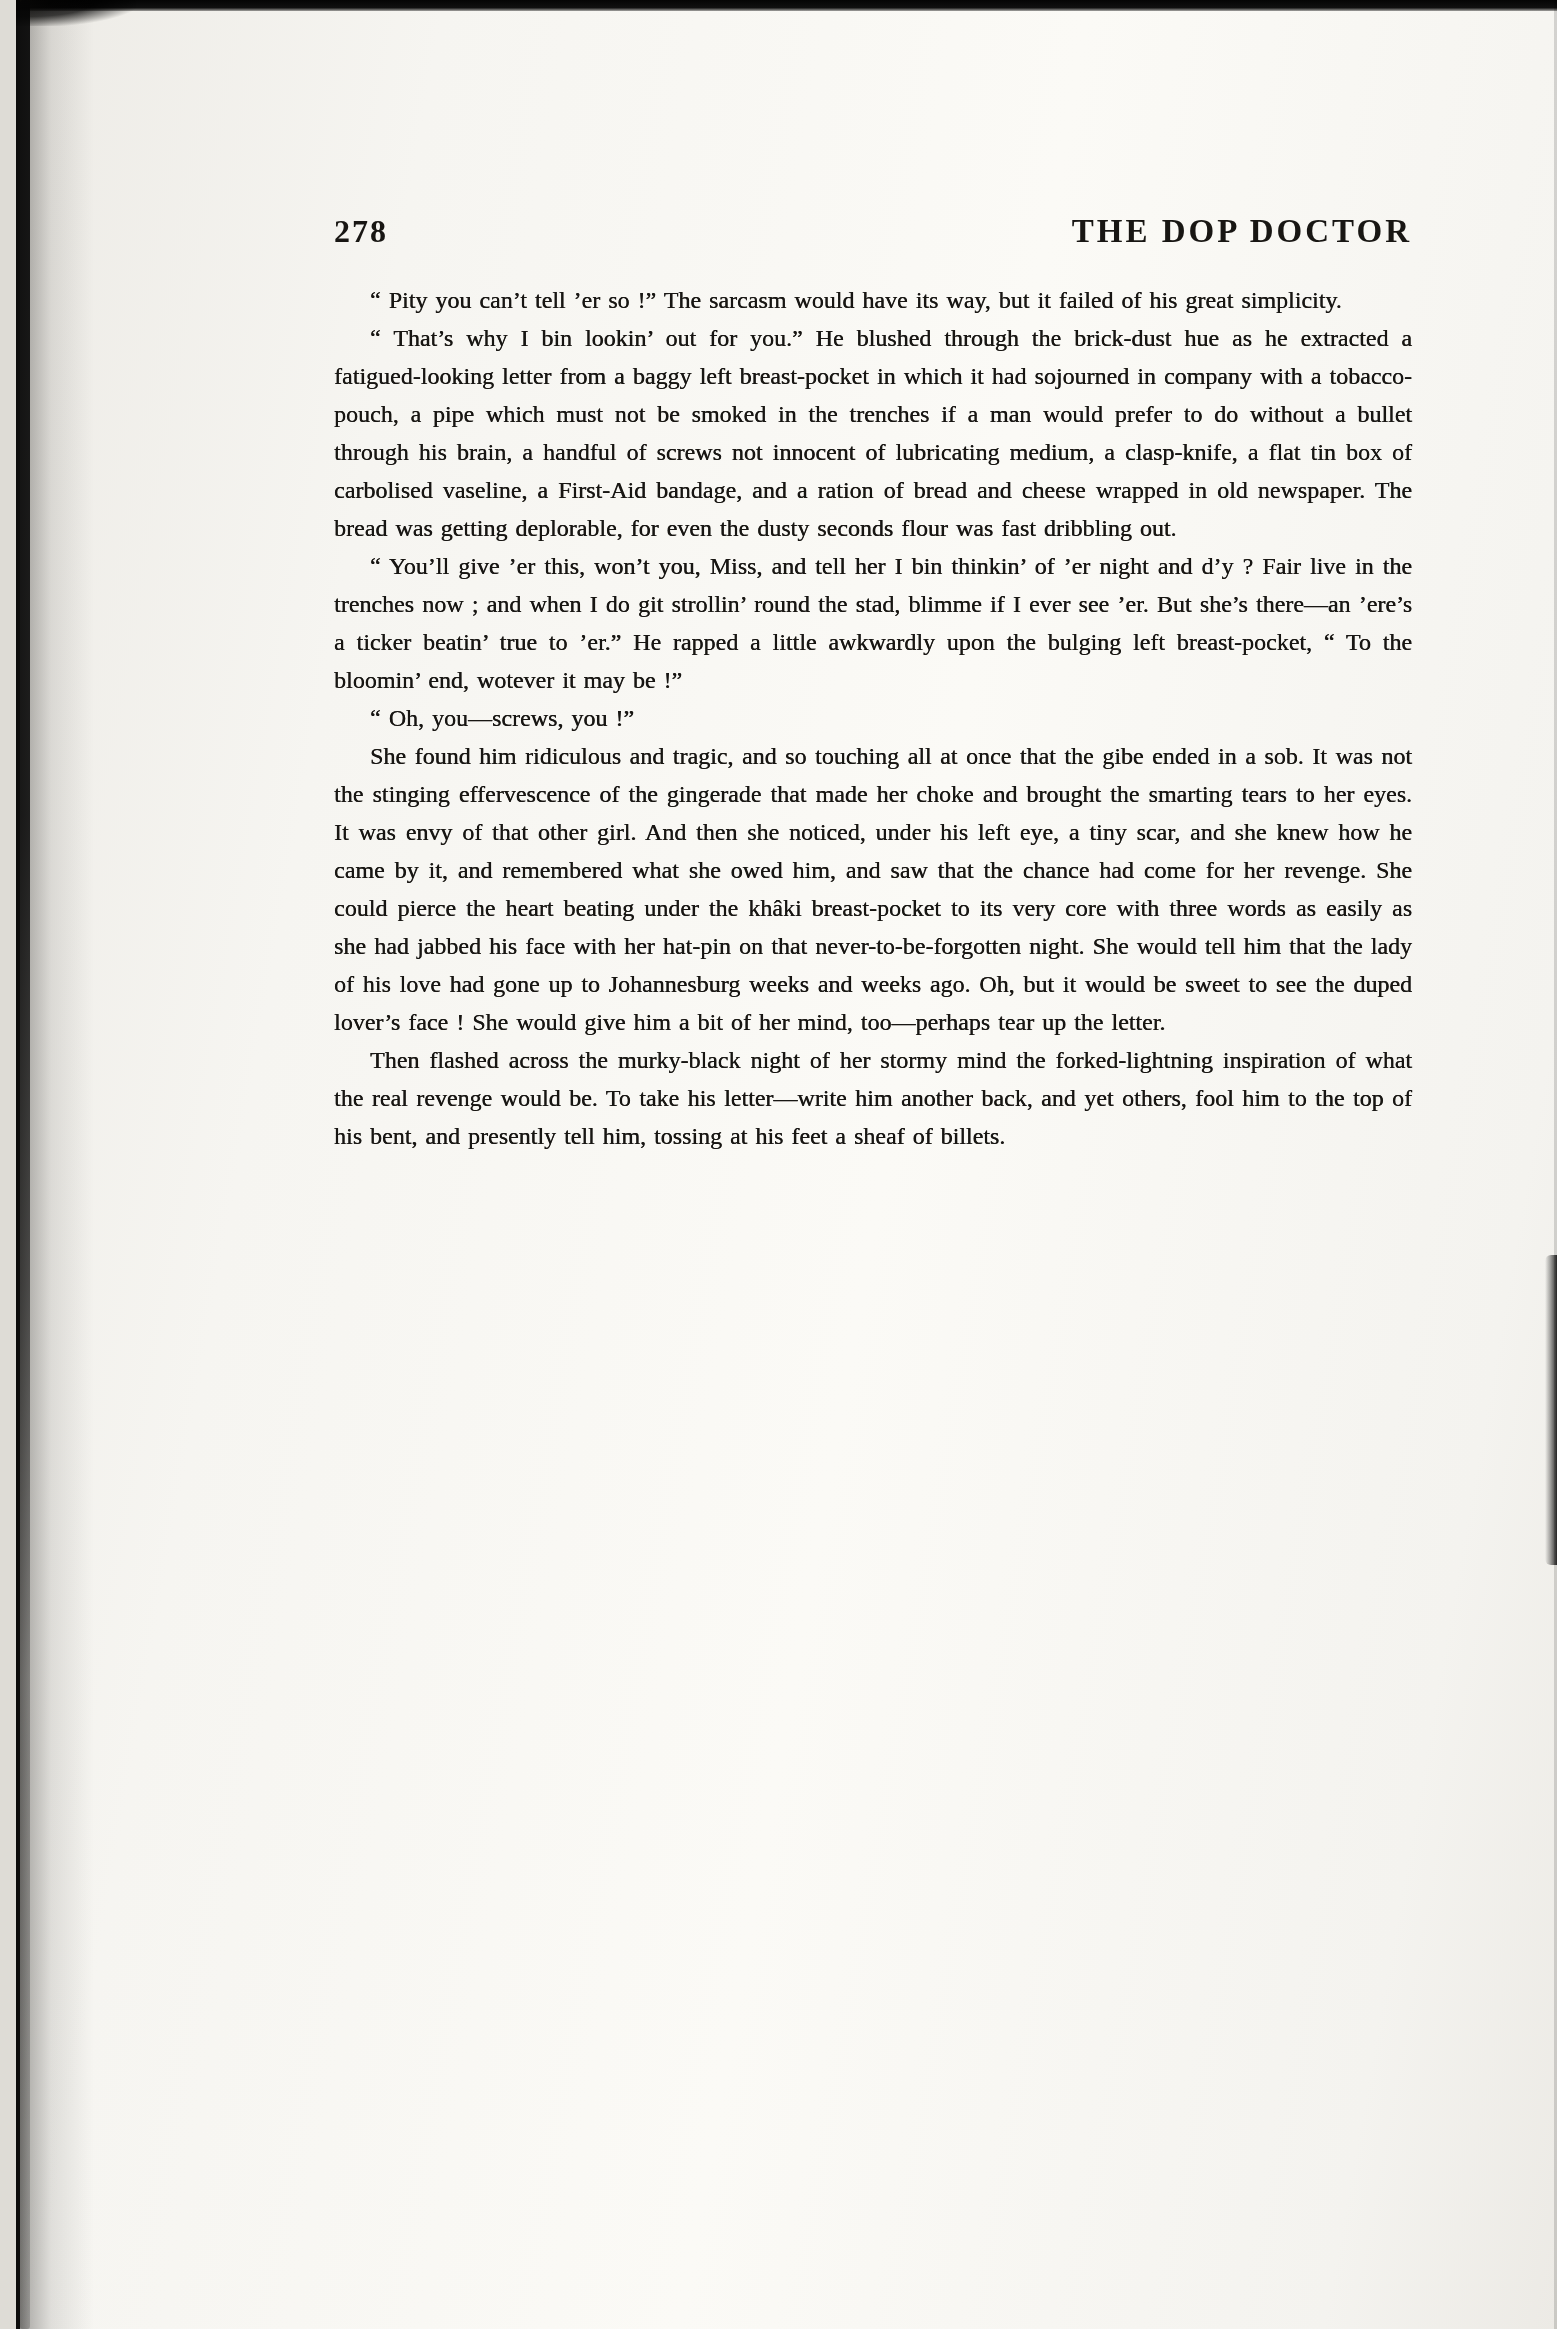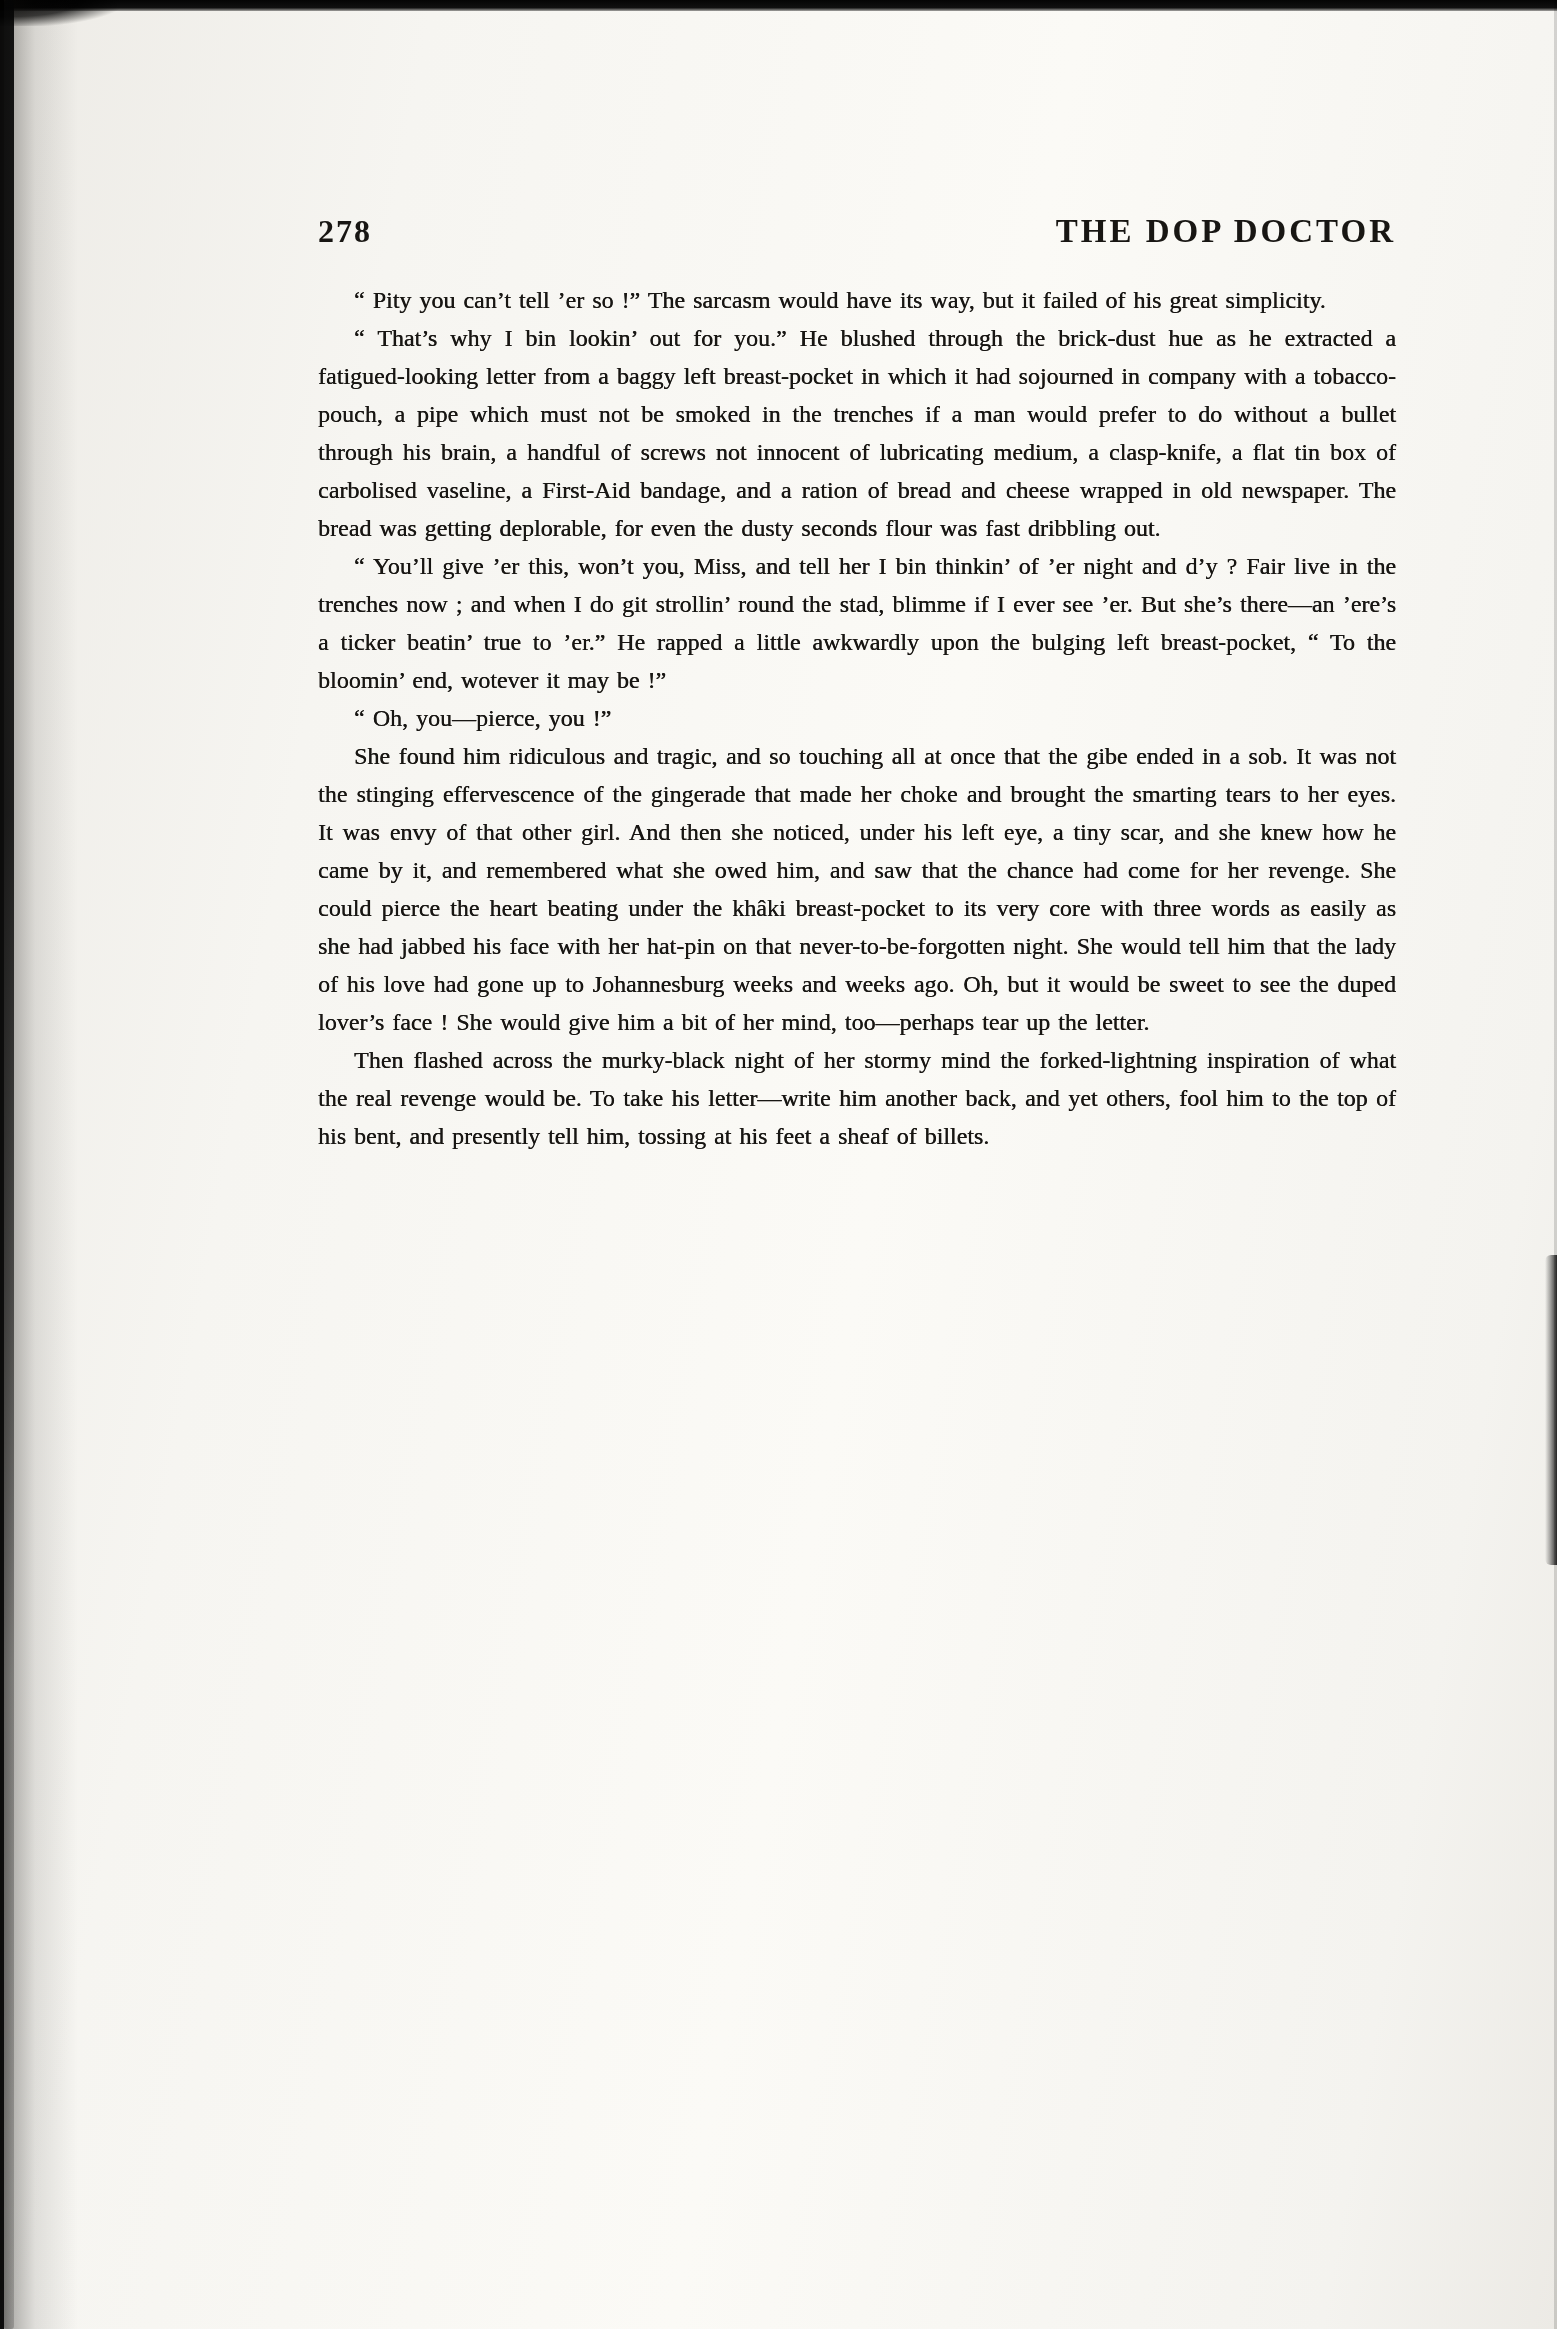--- a/index.html
+++ b/index.html
@@ -11,20 +11,21 @@
     height: 2329px;
     position: relative;
     overflow: hidden;
     background: #dedcd6;
     font-family: "Liberation Serif", serif;
   }
   .page {
     position: absolute;
     inset: 0;
     background: linear-gradient(100deg, #edebe6 0%, #f6f5f1 22%, #fbfaf6 55%, #f4f3ef 88%, #eceae5 100%);
+    margin-left: 16px;
   }
   
   .top-bar {
     position: absolute;
     top: 0; left: 0; right: 0;
     height: 11px;
     background: linear-gradient(to bottom, #050505 0%, #101010 70%, rgba(10,10,10,0.35) 100%);
   }
   .top-corner-blob {
     position: absolute;
@@ -128,19 +129,19 @@
 
     <div class="header">
       <span class="pagenum">278</span>
       <span class="title">THE DOP DOCTOR</span>
     </div>
 
     <div class="body-text">
       <p>“ Pity you can’t tell ’er so !”  The sarcasm would have its way, but it failed of his great simplicity.</p>
       <p>“ That’s why I bin lookin’ out for you.”  He blushed through the brick-dust hue as he extracted a fatigued-looking letter from a baggy left breast-pocket in which it had sojourned in company with a tobacco-pouch, a pipe which must not be smoked in the trenches if a man would prefer to do without a bullet through his brain, a handful of screws not innocent of lubricating medium, a clasp-knife, a flat tin box of carbolised vaseline, a First-Aid bandage, and a ration of bread and cheese wrapped in old newspaper. The bread was getting deplorable, for even the dusty seconds flour was fast dribbling out.</p>
       <p>“ You’ll give ’er this, won’t you, Miss, and tell her I bin thinkin’ of ’er night and d’y ?  Fair live in the trenches now ; and when I do git strollin’ round the stad, blimme if I ever see ’er.  But she’s there—an ’ere’s a ticker beatin’ true to ’er.”  He rapped a little awkwardly upon the bulging left breast-pocket, “ To the bloomin’ end, wotever it may be !”</p>
-      <p>“ Oh, you—pierce, you !”</p>
+      <p>“ Oh, you—screws, you !”</p>
       <p>She found him ridiculous and tragic, and so touching all at once that the gibe ended in a sob.  It was not the stinging effervescence of the gingerade that made her choke and brought the smarting tears to her eyes.  It was envy of that other girl.  And then she noticed, under his left eye, a tiny scar, and she knew how he came by it, and remembered what she owed him, and saw that the chance had come for her revenge.  She could pierce the heart beating under the khâki breast-pocket to its very core with three words as easily as she had jabbed his face with her hat-pin on that never-to-be-forgotten night.  She would tell him that the lady of his love had gone up to Johannesburg weeks and weeks ago.  Oh, but it would be sweet to see the duped lover’s face !  She would give him a bit of her mind, too—perhaps tear up the letter.</p>
       <p>Then flashed across the murky-black night of her stormy mind the forked-lightning inspiration of what the real revenge would be.  To take his letter—write him another back, and yet others, fool him to the top of his bent, and presently tell him, tossing at his feet a sheaf of billets.</p>
     </div>
 
   </div>
 </div>
 
 </body></html>

